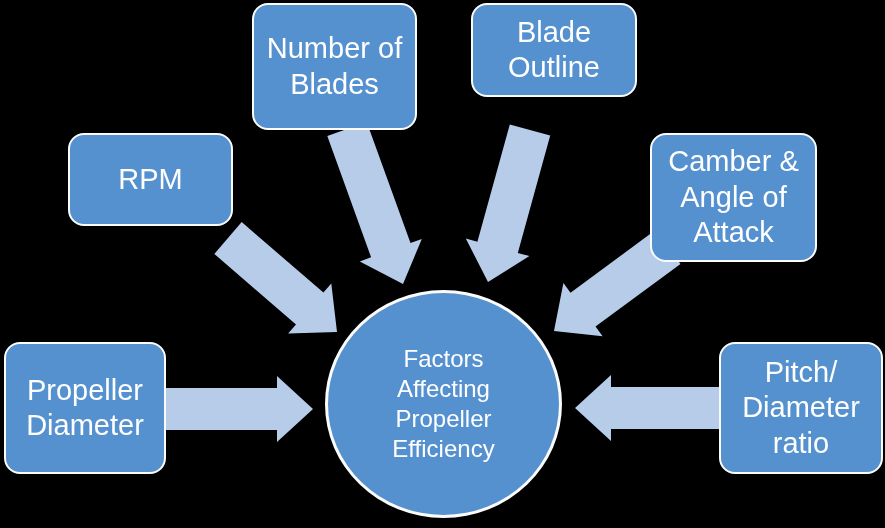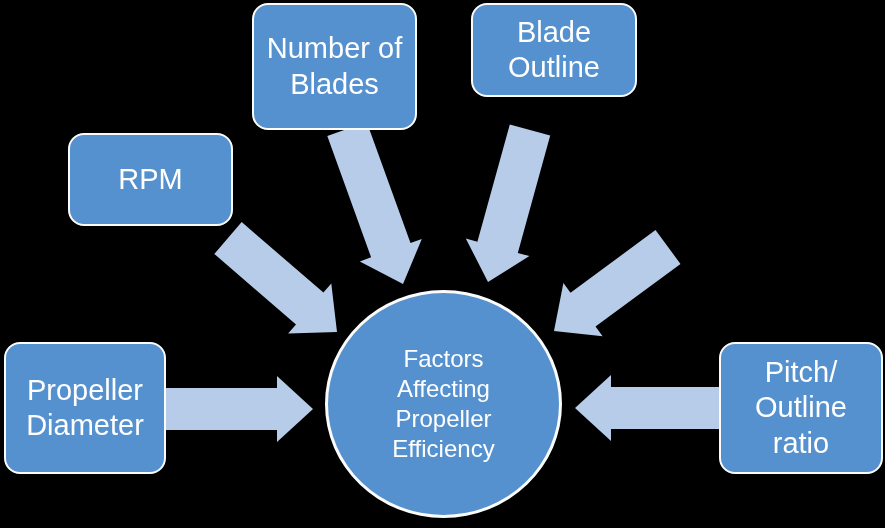--- a/index.html
+++ b/index.html
@@ -52,26 +52,29 @@
   </svg>
 
   <div class="node" id="box-rpm">RPM</div>
 
   <div class="node" id="box-number-of-blades">Number of
 Blades</div>
 
   <div class="node" id="box-blade-outline">Blade
 Outline</div>
 
+  <div class="node" id="box-camber">Camber &amp;
+Angle of
+Attack</div>
 
   <div class="node" id="box-propeller-diameter">Propeller
 Diameter</div>
 
   <div class="node" id="box-pitch-ratio">Pitch/
-Outline
+Diameter
 ratio</div>
 
   <div class="node circle" id="center-circle">Factors
 Affecting
 Propeller
 Efficiency</div>
 
 </div>
 
 </body></html>

